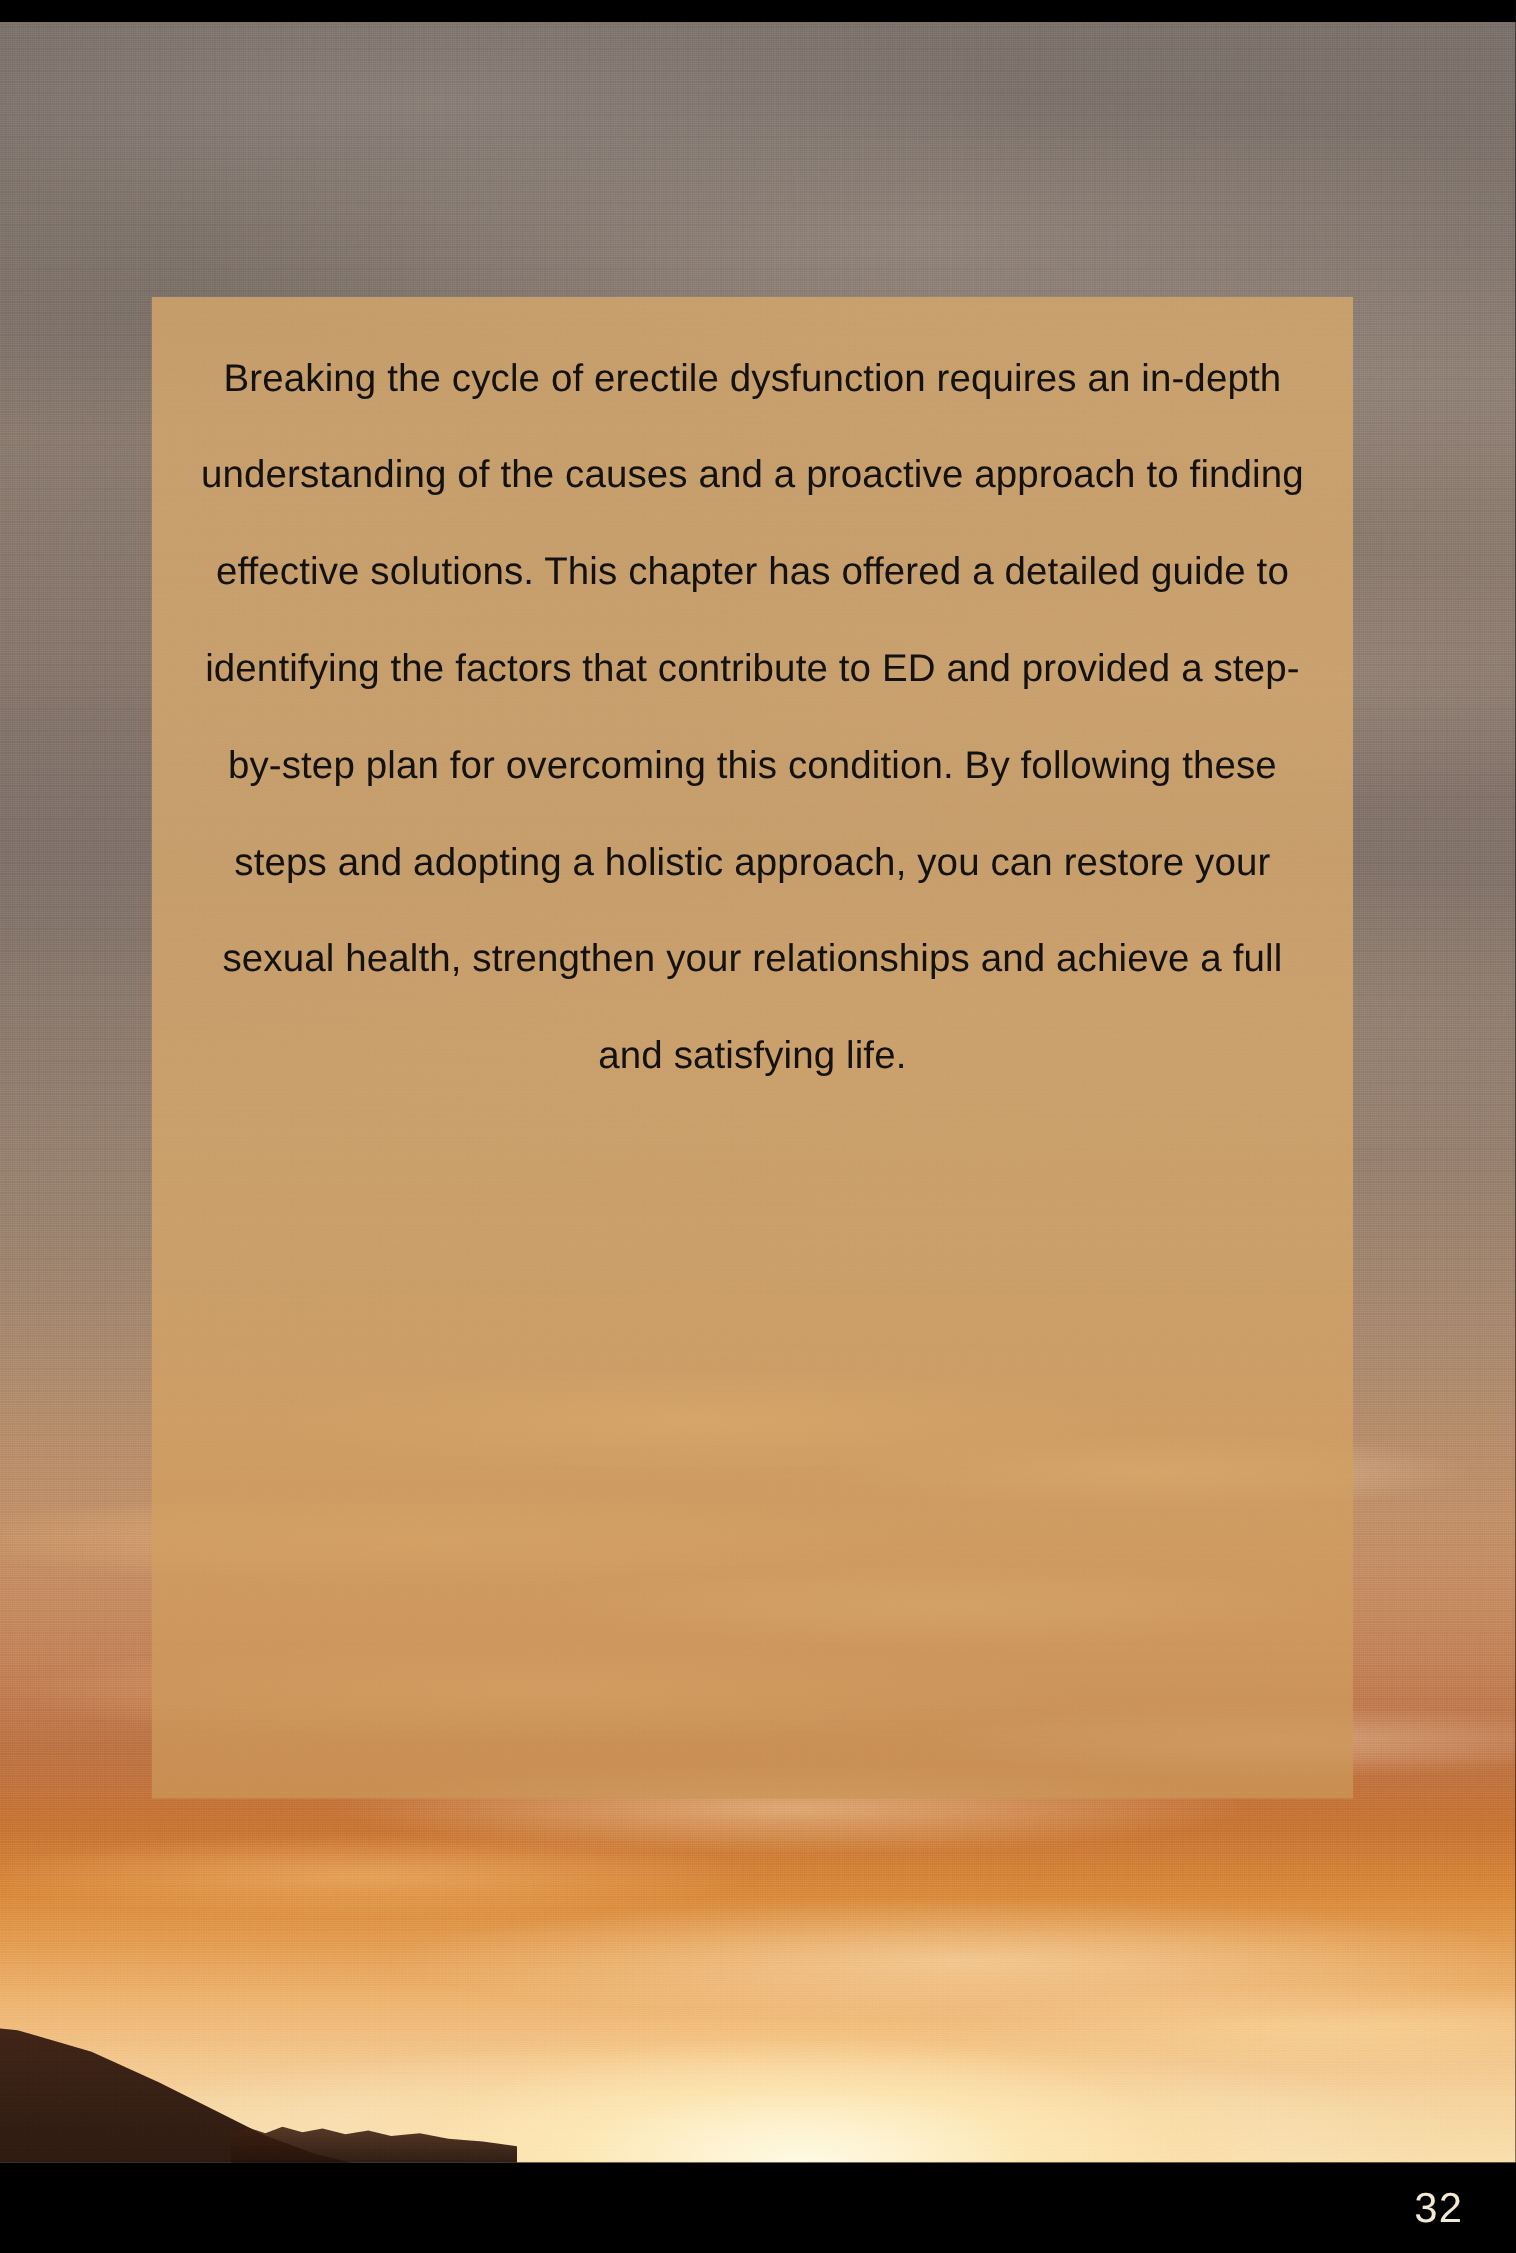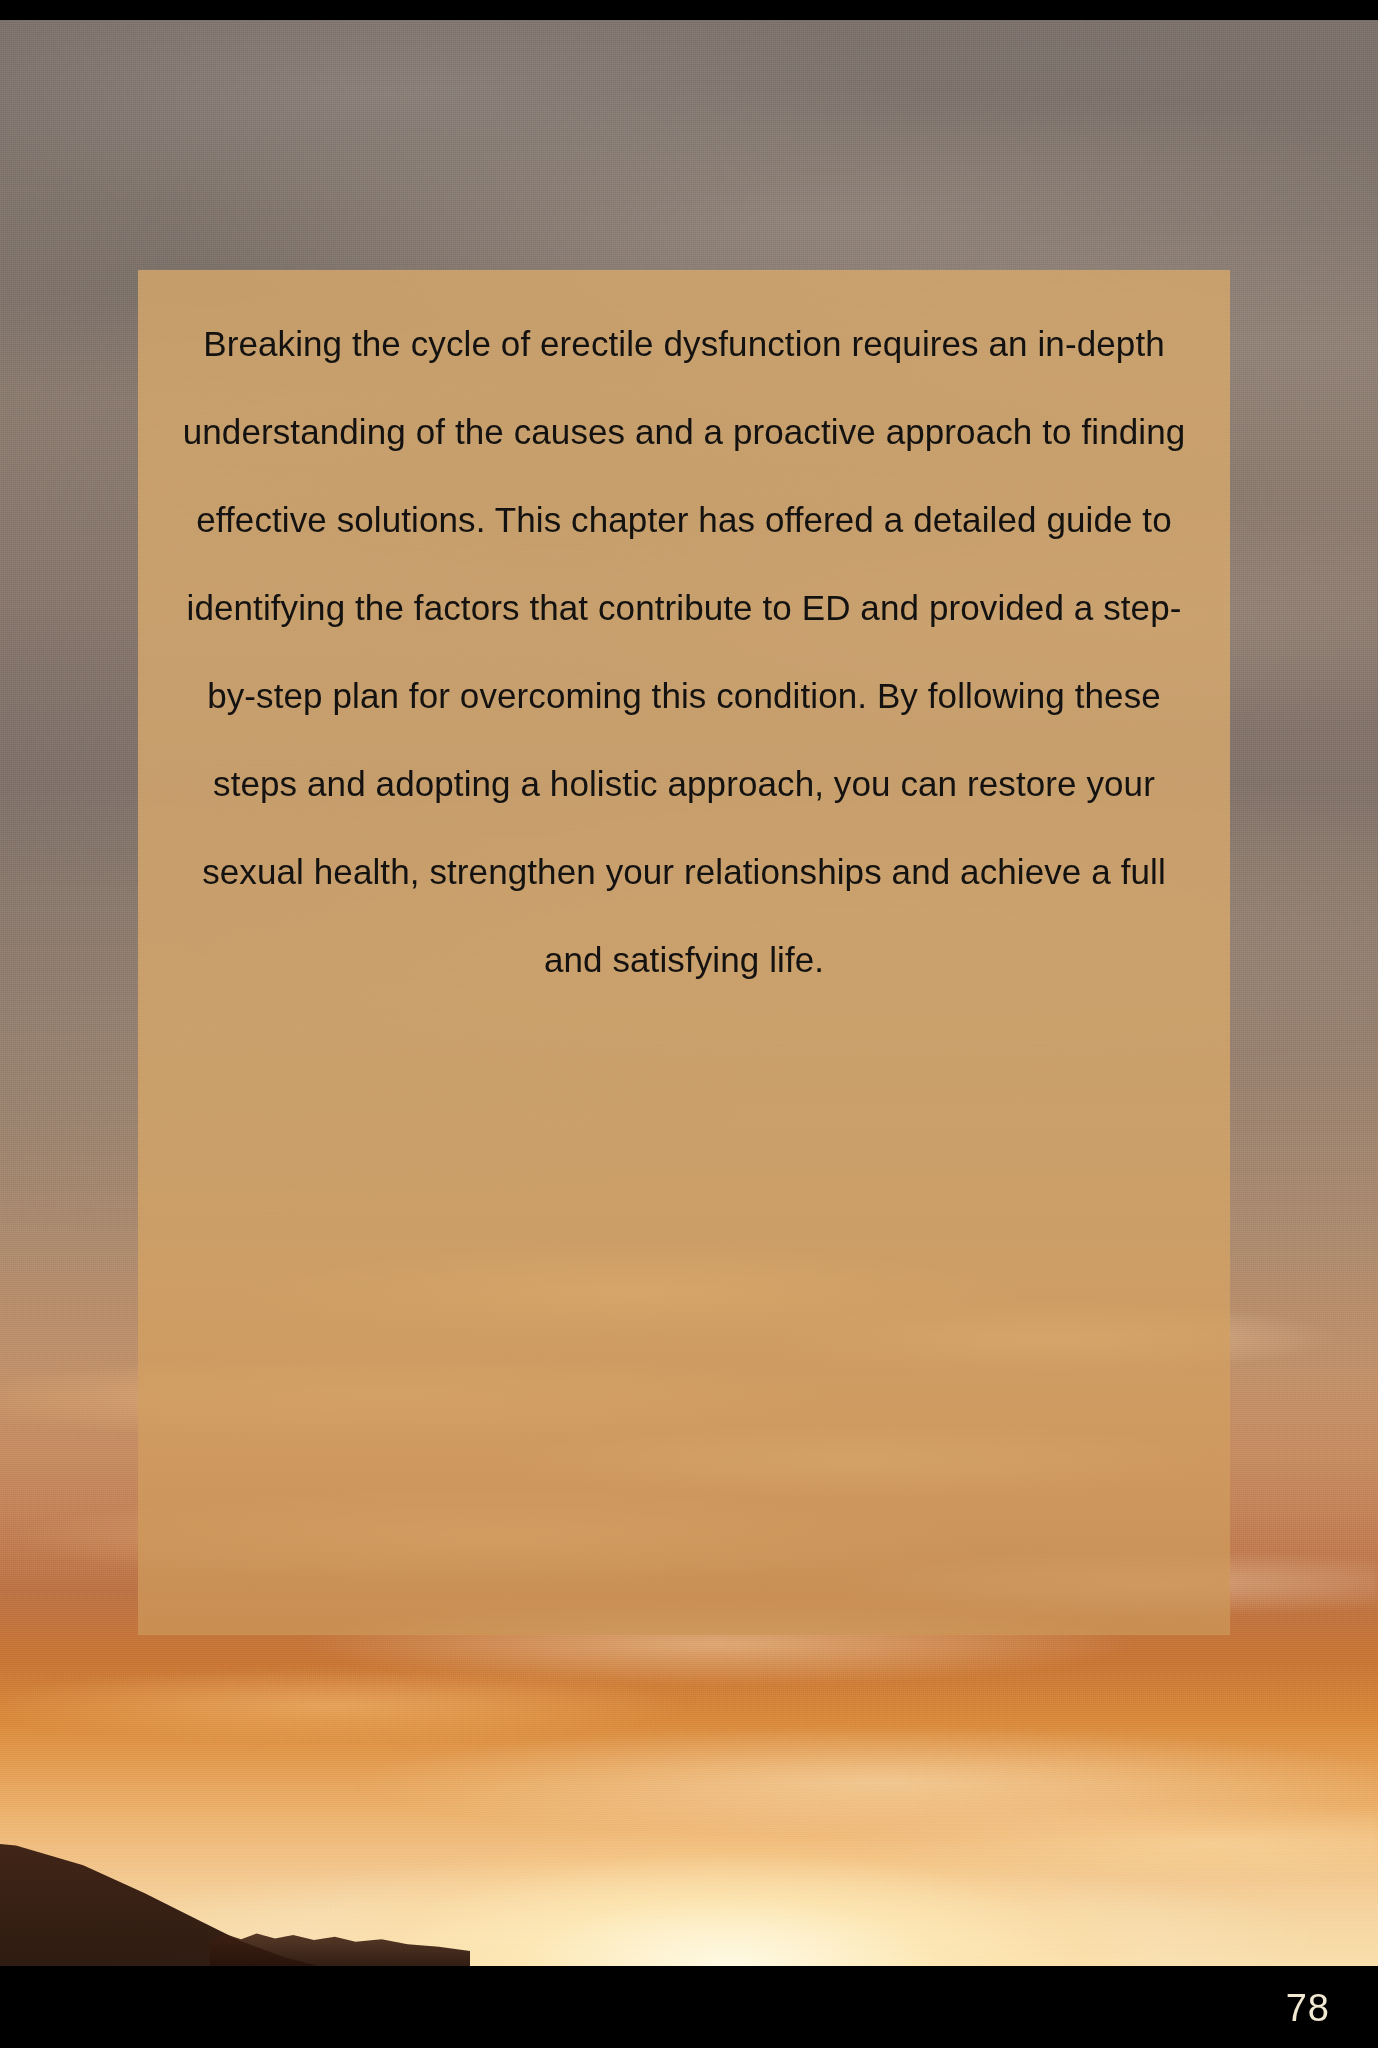--- a/index.html
+++ b/index.html
@@ -210,15 +210,15 @@
     <div class="mountain"></div>
     <div class="ridge"></div>
     <div class="grain"></div>
   </div>
 
   <div class="text-panel">
     <p class="para">Breaking the cycle of erectile dysfunction requires an in-depth understanding of the causes and a proactive approach to finding effective solutions. This chapter has offered a detailed guide to identifying the factors that contribute to ED and provided a step-by-step plan for overcoming this condition. By following these steps and adopting a holistic approach, you can restore your sexual health, strengthen your relationships and achieve a full and satisfying life.</p>
   </div>
 
   <div class="footer-band"></div>
-  <div class="folio">78</div>
+  <div class="folio">32</div>
 
 </div>
 
 </body></html>

